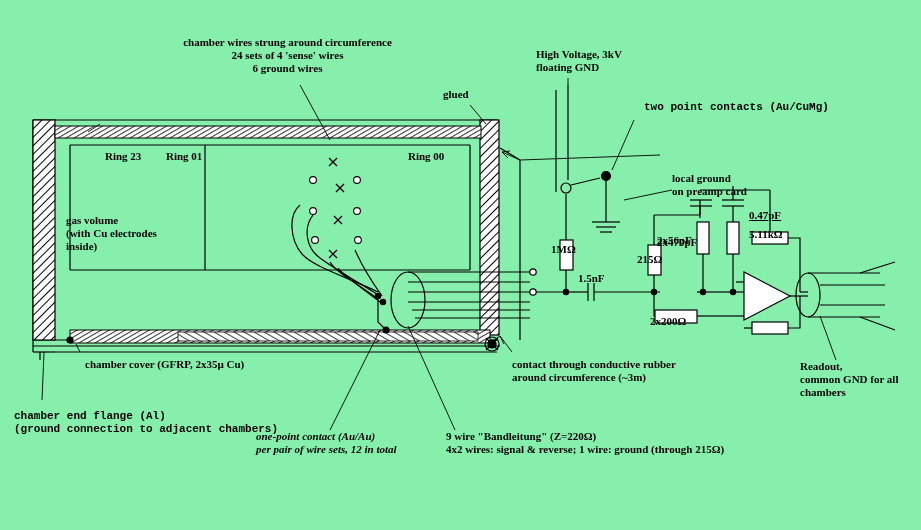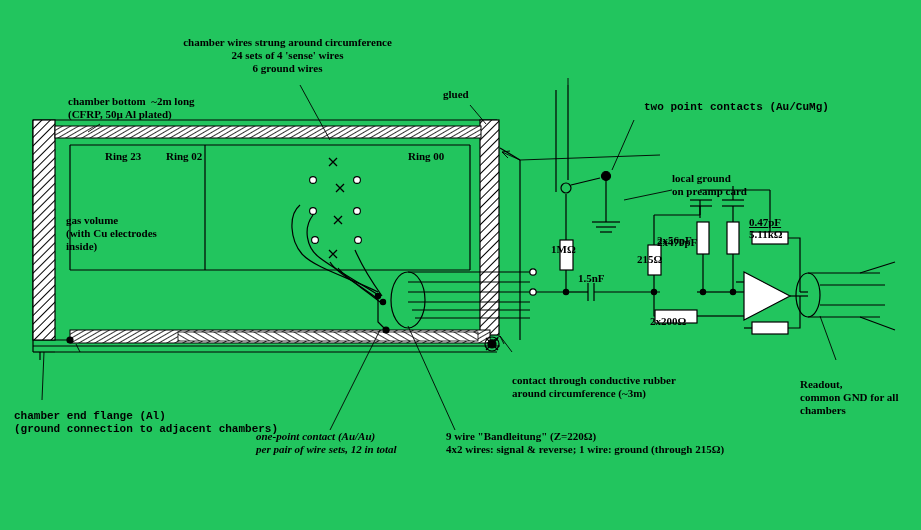--- a/index.html
+++ b/index.html
@@ -4,21 +4,21 @@
 <style>
   html, body {
     margin: 0;
     padding: 0;
     background: #ffffff;
   }
   #root {
     position: relative;
     width: 921px;
     height: 530px;
-    background: #22c55e;
+    background: #86efac;
     font-family: "Liberation Serif", serif;
     color: #000000;
     overflow: hidden;
   }
   #svg-layer {
     position: absolute;
     left: 0; top: 0;
     width: 921px;
     height: 530px;
   }
@@ -243,66 +243,67 @@
       <path d="M486 338 L498 350 M498 338 L486 350"></path>
     </g>
   </svg>
 
   <div class="lbl bold center" style="left:170px; top:36px; width:235px;">chamber wires strung around circumference
 24 sets of 4 'sense' wires
 6 ground wires</div>
 
   <div class="lbl bold" style="left:443px; top:88px;">glued</div>
 
-  <div class="lbl bold" style="left:68px; top:95px;">chamber bottom  ~2m long
-(CFRP, 50µ Al plated)</div>
 
   <div class="lbl bold" style="left:69px; top:150px;padding-left:36px;">Ring 23</div>
 
-  <div class="lbl bold" style="left:166px; top:150px;">Ring 02</div>
+  <div class="lbl bold" style="left:166px; top:150px;">Ring 01</div>
 
   <div class="lbl bold" style="left:408px; top:150px;">Ring 00</div>
 
   <div class="lbl bold" style="left:66px; top:214px;">gas volume
 (with Cu electrodes
 inside)</div>
 
+  <div class="lbl bold" style="left:536px; top:48px;">High Voltage, 3kV
+floating GND</div>
 
   <div class="lbl bold" style="left:644px; top:101px;font-family:Liberation Mono, monospace;">two point contacts (Au/CuMg)</div>
 
 
   <div class="lbl bold" style="left:672px; top:172px;">local ground
 on preamp card</div>
 
   <div class="lbl bold" style="left:528px; top:243px;margin-left:23px;">1MΩ</div>
 
   <div class="lbl bold" style="left:578px; top:272px;">1.5nF</div>
 
   <div class="lbl bold" style="left:637px; top:253px;">215Ω</div>
 
   <div class="lbl bold" style="left:657px; top:204px;margin-top:30px;">2x56pF</div>
 
   <div class="lbl bold" style="left:657px; top:236px;">2x470pF</div>
 
-  <div class="lbl bold" style="left:749px; top:216px;text-decoration:underline;">0.47pF</div>
+  <div class="lbl bold" style="left:749px; top:209px;text-decoration:underline;">0.47pF</div>
 
   <div class="lbl bold" style="left:749px; top:228px;">5.11kΩ</div>
 
   <div class="lbl bold" style="left:650px; top:315px;">2x200Ω</div>
 
-  <div class="lbl bold" style="left:800px; top:378px;font-family:Liberation Serif, serif;">Readout,
+  <div class="lbl bold" style="left:800px; top:360px;font-family:Liberation Serif, serif;">Readout,
 common GND for all
 chambers</div>
 
+  <div class="lbl bold" style="left:85px; top:358px;">chamber cover (GFRP, 2x35µ Cu)</div>
 
   <div class="lbl bold" style="left:14px; top:410px;font-family:Liberation Mono, monospace;">chamber end flange (Al)
 (ground connection to adjacent chambers)</div>
 
   <div class="lbl bold" style="left:256px; top:430px;font-style:italic;">one-point contact (Au/Au)
 per pair of wire sets, 12 in total</div>
 
-  <div class="lbl bold" style="left:512px; top:358px;margin-top:16px;">contact through conductive rubber
+  <div class="lbl bold" style="left:512px; top:358px;">contact through conductive rubber
 around circumference (~3m)</div>
 
   <div class="lbl bold" style="left:446px; top:430px;">9 wire "Bandleitung" (Z=220Ω)
 4x2 wires: signal &amp; reverse; 1 wire: ground (through 215Ω)</div>
 
 </div>
 
 </body></html>

